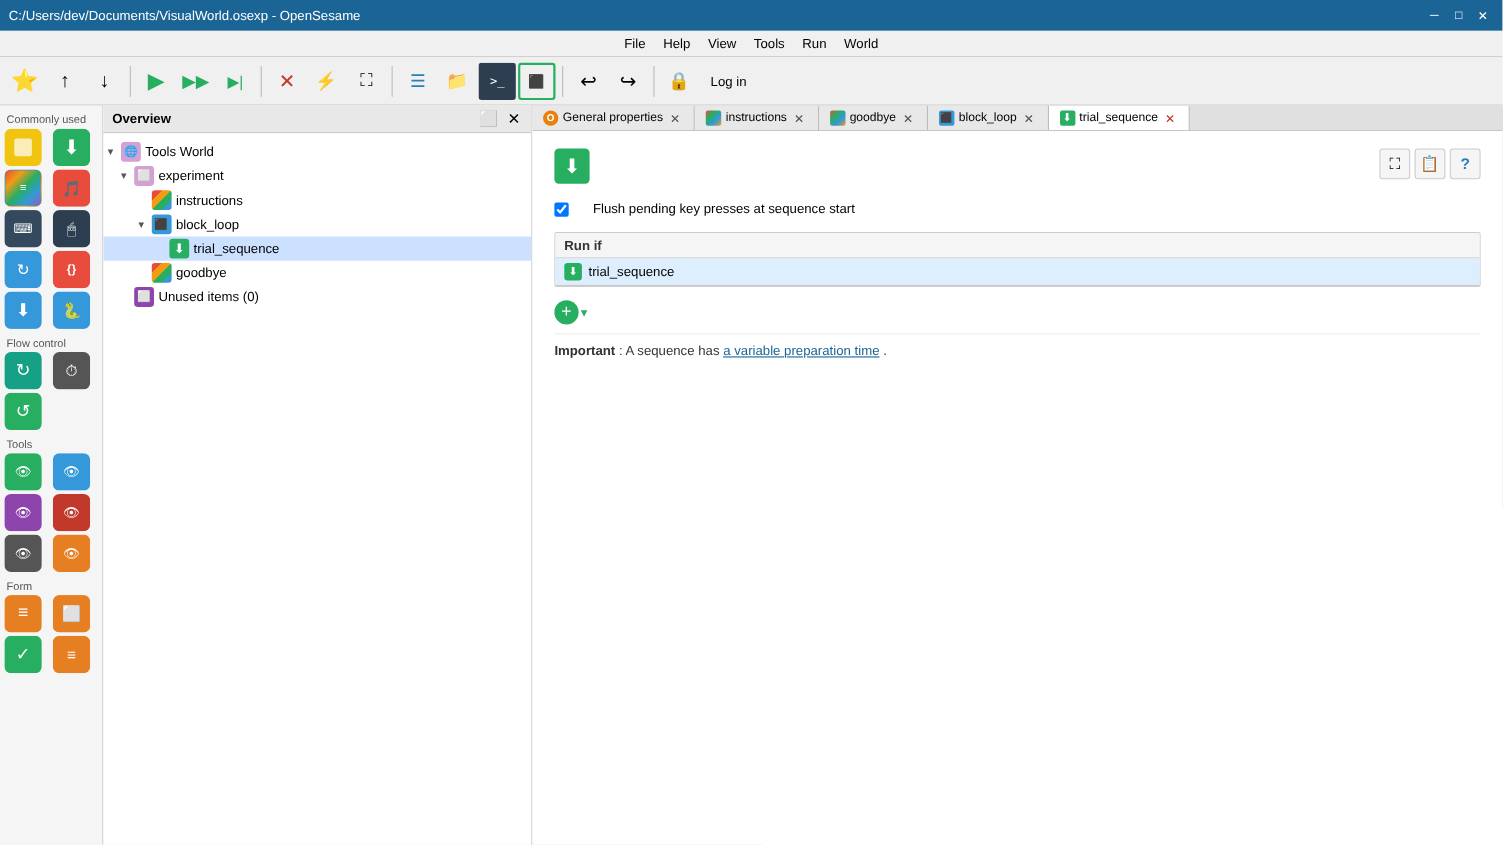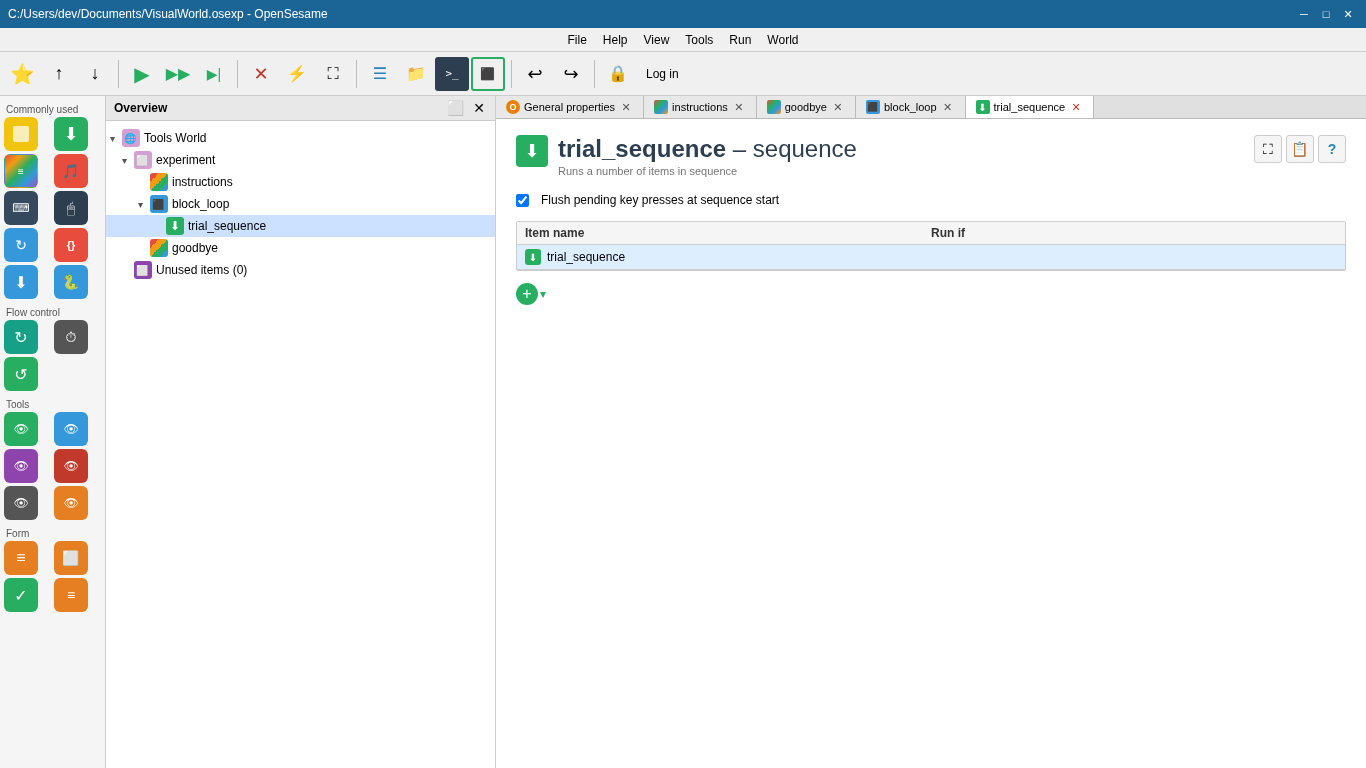--- a/index.html
+++ b/index.html
@@ -67,21 +67,21 @@
     .toolbar-sep { width: 1px; background: #bbb; height: 28px; margin: 0 4px; }
 
     
     #main-layout {
       display: flex;
       height: calc(768px - 28px - 24px - 44px);
     }
 
     
     #sidebar {
-      width: 106px;
+      width: 94px;
       background: #f5f5f5;
       border-right: 1px solid #ccc;
       overflow-y: auto;
       padding: 4px;
       flex-shrink: 0;
     }
     .sidebar-section-label {
       font-size: 10px;
       color: #555;
       padding: 4px 2px 2px;
@@ -220,21 +220,21 @@
       background: #f5f5f5;
       border-radius: 3px;
       cursor: pointer;
       font-size: 14px;
       display: flex; align-items: center; justify-content: center;
     }
 
     .flush-check {
       display: flex;
       align-items: center;
-      gap: 12px;
+      gap: 22px;
       margin-bottom: 14px;
       font-size: 12px;
     }
     .flush-check input { cursor: pointer; }
 
     
     #seq-table {
       border: 1px solid #ccc;
       border-radius: 2px;
       margin-bottom: 12px;
@@ -480,54 +480,51 @@
         <span>trial_sequence</span>
         <button class="tab-close" style="color:#c0392b;">✕</button>
       </div>
     </div>
 
     <div id="sequence-content">
 
       <div id="sequence-header">
         <div id="sequence-title-area">
           <div class="seq-icon">⬇</div>
-          <div id="sequence-title">
-            <h1>
-              <span style="font-weight:bold;">trial_sequence</span>
-              <span style="font-weight:normal;"> – </span>
-              <span style="font-weight:normal;">sequence</span>
-            </h1>
-            <p>Runs a number of items in sequence</p>
-          </div>
         </div>
         <div class="seq-toolbar">
           <button title="Expand">⛶</button>
           <button title="Export">📋</button>
           <button title="Help" style="font-weight:bold;color:#2980b9;">?</button>
         </div>
       </div>
 
       <div class="flush-check">
         <input type="checkbox" checked="" style="">
         <label>Flush pending key presses at sequence start</label>
       </div>
 
       <div id="seq-table">
         <div id="seq-table-header">
-          <span class="col-name">Item name</span>
           <span class="col-runif">Run if</span>
         </div>
         <div class="seq-row">
           <span class="row-icon">⬇</span>
           <span class="row-name">trial_sequence</span>
           <span class="row-runif"></span>
         </div>
       </div>
 
       <button class="add-item-btn">
         <span class="add-circle">+</span>
         <span class="add-dropdown">▾</span>
       </button>
 
+      <div id="important-note">
+        <span style="font-weight:bold;">Important</span>
+        <span>: A sequence has </span>
+        <a href="#">a variable preparation time</a>
+        <span>.</span>
+      </div>
     </div>
   </div>
 
 </div>
 
 </body></html>

